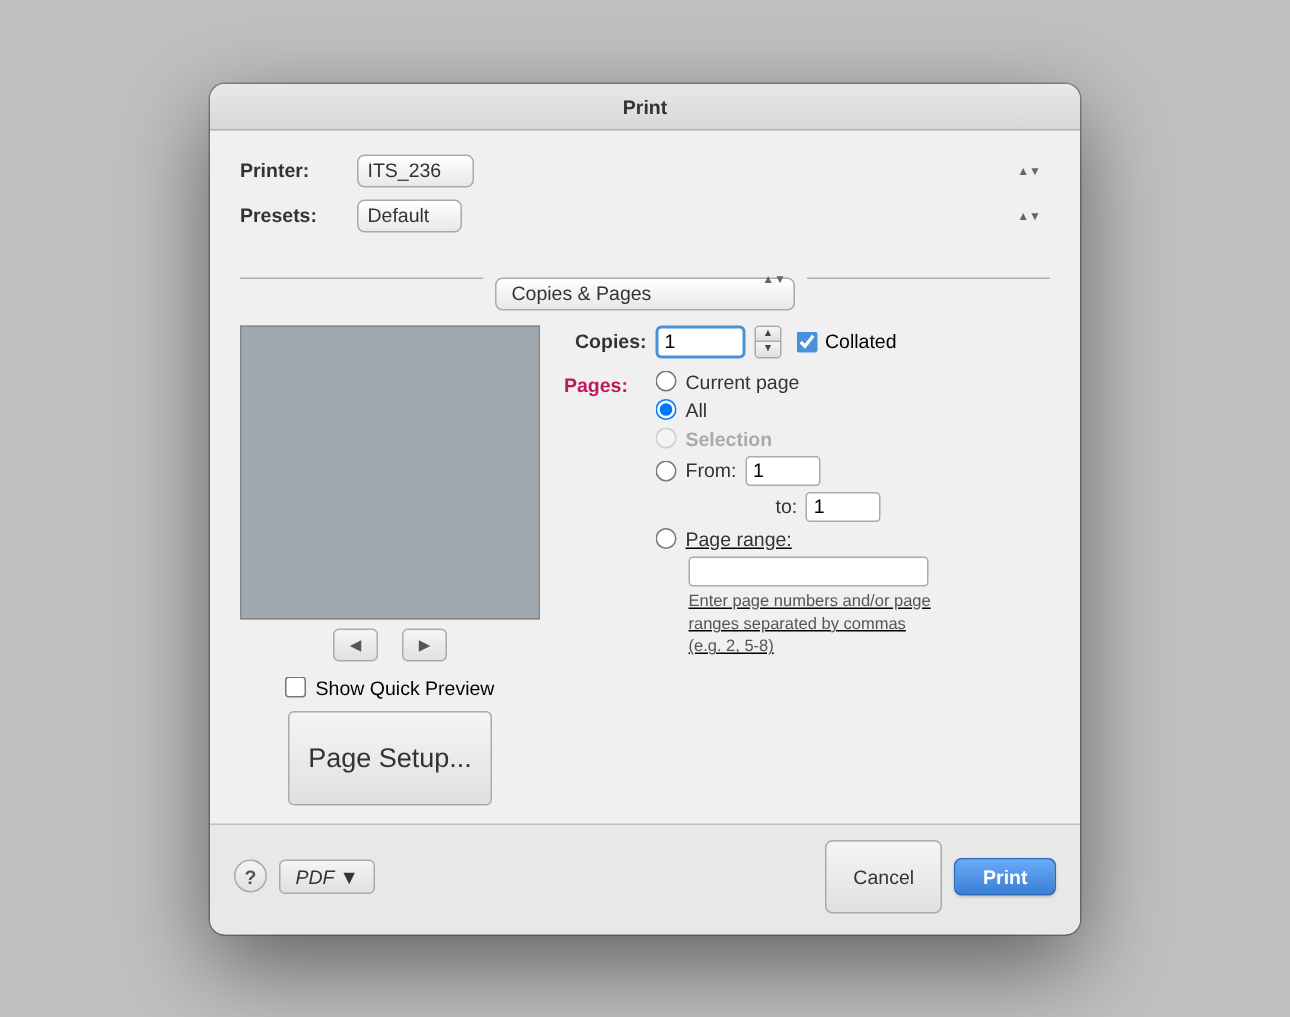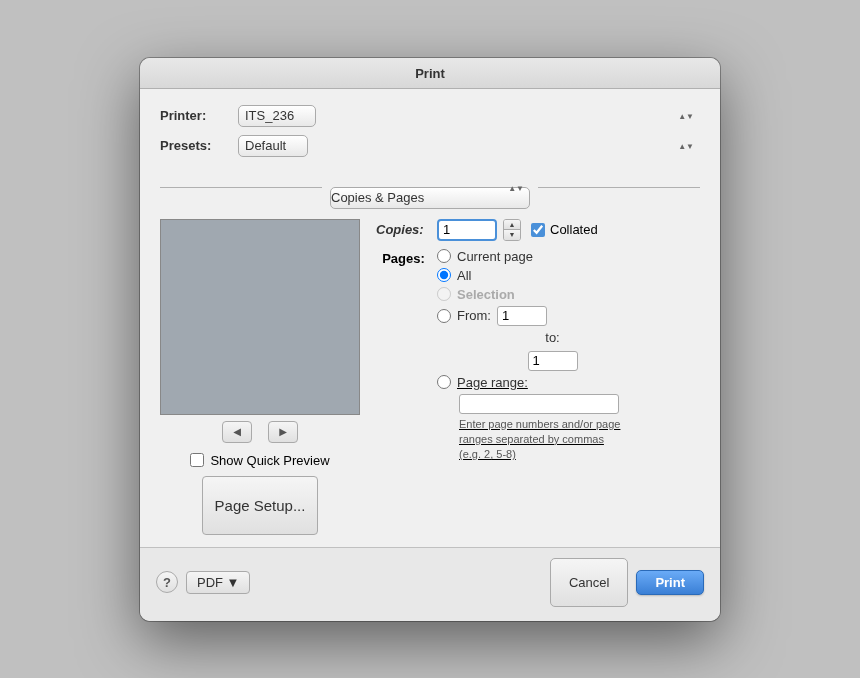--- a/index.html
+++ b/index.html
@@ -85,21 +85,21 @@
     }
     .section-select-wrapper {
       position: relative;
       margin: 0 8px;
     }
     .section-select {
       height: 22px;
       background: linear-gradient(to bottom, #ffffff, #e8e8e8);
       border: 1px solid #aaa;
       border-radius: 5px;
-      padding: 0 22px 0 0;
+      padding: 0 22px 0 10px;
       font-size: 13px;
       appearance: none;
       -webkit-appearance: none;
       color: #333;
       cursor: pointer;
       min-width: 200px;
       margin-top: 20px;
     }
     .section-select-wrapper::after {
       content: '▲▼';
@@ -153,39 +153,38 @@
       margin-top: 10px;
       gap: 6px;
       justify-content: center;
     }
     .page-setup-btn {
       margin-top: 8px;
       padding: 20px 12px;
       background: linear-gradient(to bottom, #f5f5f5, #e0e0e0);
       border: 1px solid #aaa;
       border-radius: 4px;
-      font-size: 15px;
+      font-size: 18px;
       cursor: pointer;
       color: #333;
     }
     .options-panel {
       flex: 1;
     }
     .copies-row {
       display: flex;
       align-items: center;
       margin-bottom: 8px;
       gap: 6px;
     }
     .copies-label {
       width: 55px;
-      text-align: left;
-      font-weight: bold;
-      color: #333;
-      font-style: italic;
+      text-align: right;
+      font-weight: bold;
+      color: #333;
     }
     .copies-input {
       width: 60px;
       height: 22px;
       border: 2px solid #4a90d9;
       border-radius: 4px;
       padding: 0 4px;
       font-size: 13px;
       outline: none;
       background: #fff;
@@ -223,23 +222,23 @@
     .collated-checkbox {
       width: 14px;
       height: 14px;
       accent-color: #4a90d9;
     }
     .pages-section {
       margin-top: 2px;
     }
     .pages-label {
       font-weight: bold;
-      color: #000000;
+      color: #be185d;
       width: 55px;
-      text-align: center;
+      text-align: left;
       display: inline-block;
       vertical-align: top;
       margin-right: 6px;
       margin-top: 2px;
     }
     .pages-options {
       display: inline-block;
     }
     .radio-row {
       display: flex;
@@ -274,22 +273,21 @@
       border-radius: 3px;
       padding: 0 4px;
       font-size: 13px;
       background: #fff;
     }
     .to-row {
       display: flex;
       align-items: center;
       gap: 6px;
       margin-bottom: 4px;
-      margin-left: 44px;
-      flex-direction: column;
+      margin-left: 80px;
     }
     .page-range-section {
       margin-top: 4px;
       text-decoration: underline;
     }
     .page-range-row {
       display: flex;
       align-items: center;
       gap: 6px;
       margin-bottom: 4px;
@@ -340,20 +338,21 @@
       padding: 3px 10px;
       background: linear-gradient(to bottom, #f5f5f5, #e0e0e0);
       border: 1px solid #aaa;
       border-radius: 4px;
       font-size: 13px;
       cursor: pointer;
       color: #333;
       display: flex;
       align-items: center;
       gap: 4px;
+      font-style: italic;
     }
     .footer-spacer { flex: 1; }
     .cancel-btn {
       padding: 16px 18px;
       background: linear-gradient(to bottom, #f5f5f5, #e0e0e0);
       border: 1px solid #aaa;
       border-radius: 5px;
       font-size: 13px;
       cursor: pointer;
       color: #333;

